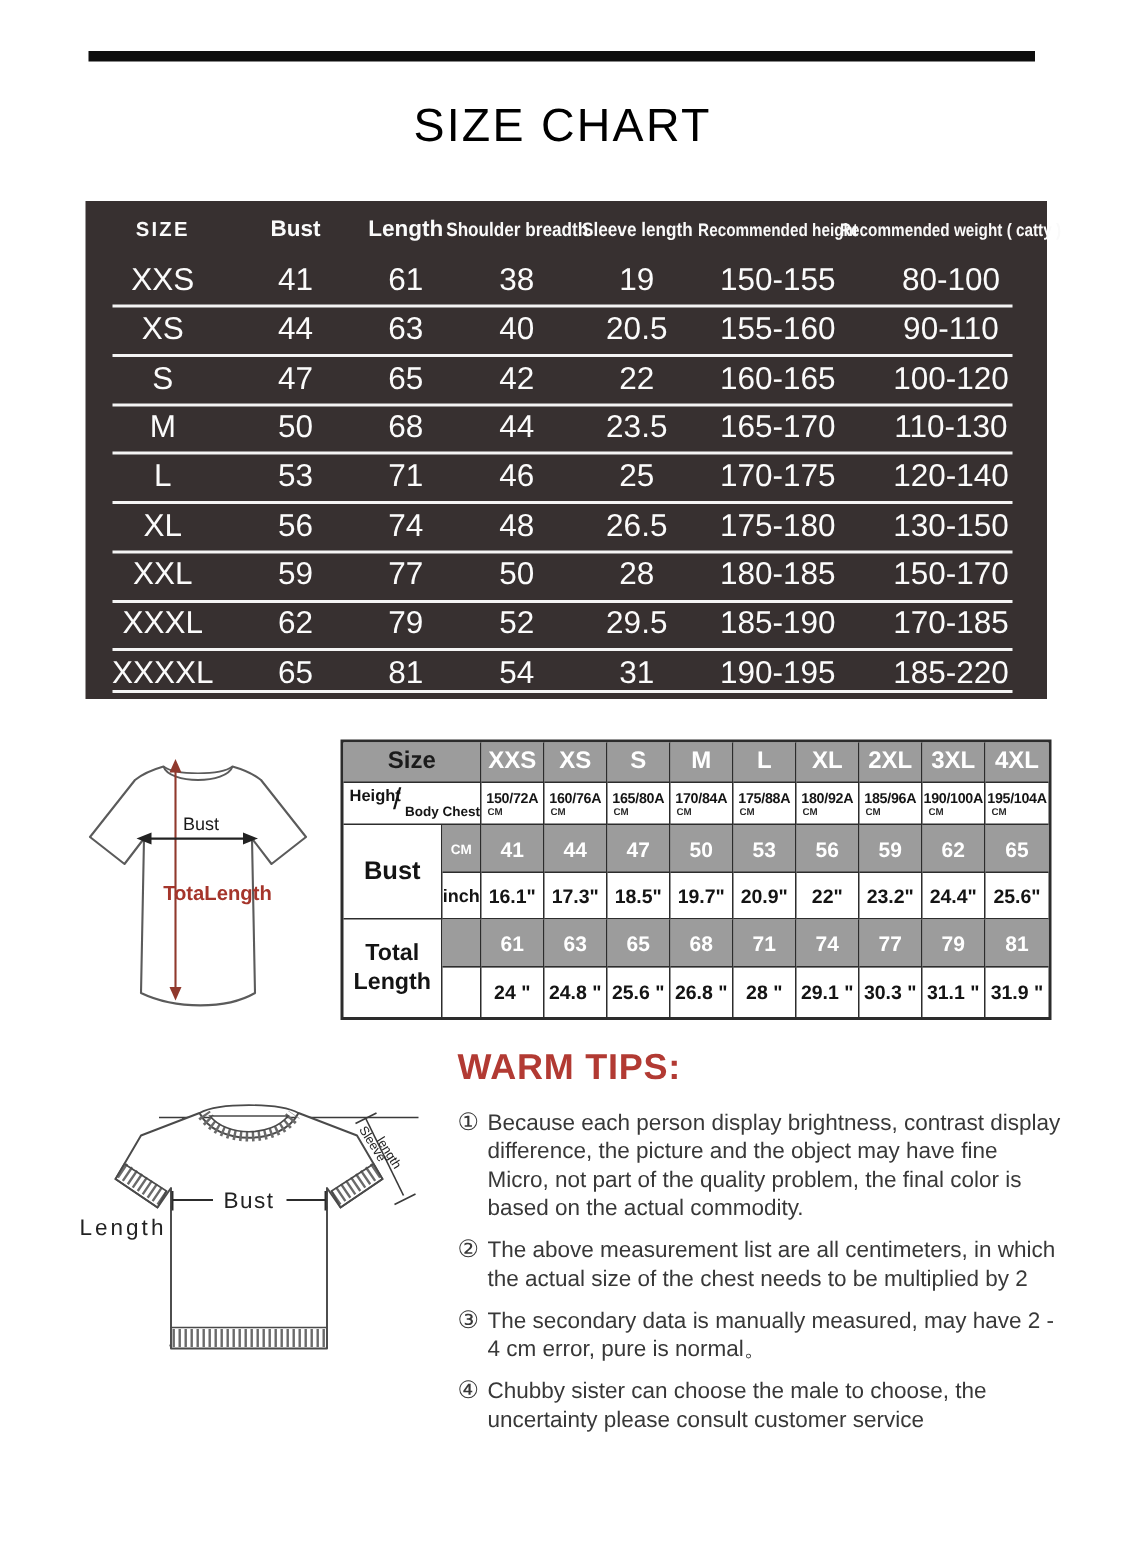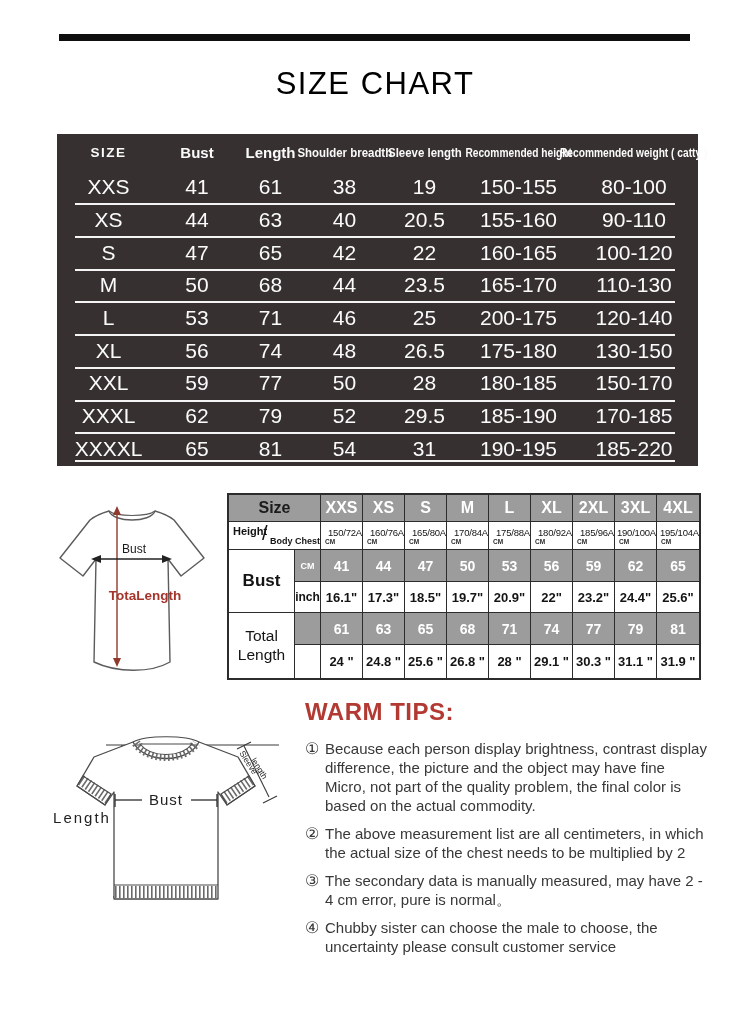--- a/index.html
+++ b/index.html
@@ -44,24 +44,24 @@
         display:flex; align-items:center; justify-content:center; overflow:hidden; }
   .nr { border-right:none; } .nb { border-bottom:none; }
   .g  { background:#9c9c9c; }
   .size-label { grid-column:span 2; font-weight:bold; font-size:16px; color:#1b1b1b; }
   .sz  { font-weight:bold; font-size:16px; color:#ffffff; }
   .hl  { grid-column:span 2; position:relative; }
   .hl1 { position:absolute; left:4px; top:3px; font-weight:bold; font-size:11px; color:#141414; }
   .hlsep { position:absolute; left:33px; top:0px; font-size:20px; color:#141414; }
   .hl2 { position:absolute; right:0; bottom:3px; font-weight:bold; font-size:9px; color:#141414; }
   .hv  { flex-direction:column; justify-content:center; align-items:stretch; }
-  .hv .v { text-align:right; font-weight:normal; font-size:9.5px; letter-spacing:-0.2px; color:#141414; white-space:nowrap; }
+  .hv .v { text-align:center; font-weight:bold; font-size:9.5px; letter-spacing:-0.2px; color:#141414; white-space:nowrap; }
   .hv .u { text-align:left; padding-left:4px; font-weight:bold; font-size:6.5px; color:#2a2a2a; }
   .bust-label { grid-row:span 2; font-weight:bold; font-size:17px; color:#141414; }
-  .tl-label   { grid-row:span 2; font-weight:normal; font-size:15.5px; color:#141414;
+  .tl-label   { grid-row:span 2; font-weight:bold; font-size:15.5px; color:#141414;
                 text-align:center; line-height:1.2; padding:0 6px; }
   .unit  { font-weight:bold; font-size:9px;  color:#ffffff; }
   .unit2 { font-weight:bold; font-size:12px; color:#141414;text-align:right; }
   .cmv { font-weight:bold; font-size:14px; color:#ffffff; }
   .inv { font-weight:bold; font-size:13px; color:#141414; white-space:nowrap; }
 
   
   .shirt-top    { position:absolute; left:45px; top:496px; width:180px; height:200px; }
   .shirt-bottom { position:absolute; left:38px; top:728px; width:250px; height:210px; }
 
@@ -201,21 +201,21 @@
     <div class="sc">
         <span class="sval">71</span>
       </div>
     <div class="sc">
         <span class="sval">46</span>
       </div>
     <div class="sc">
         <span class="sval">25</span>
       </div>
     <div class="sc">
-        <span class="sval">200-175</span>
+        <span class="sval">170-175</span>
       </div>
     <div class="sc">
         <span class="sval">120-140</span>
       </div>
 
     <div class="sc">
         <span class="sval">XL</span>
       </div>
     <div class="sc">
         <span class="sval">56</span>

